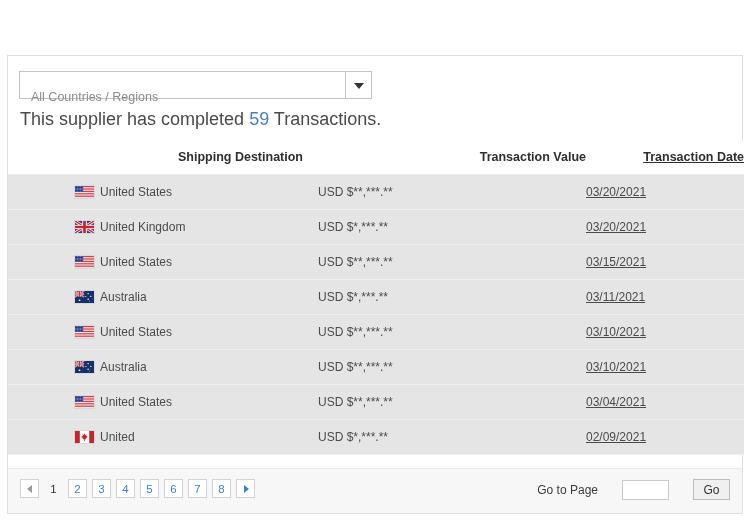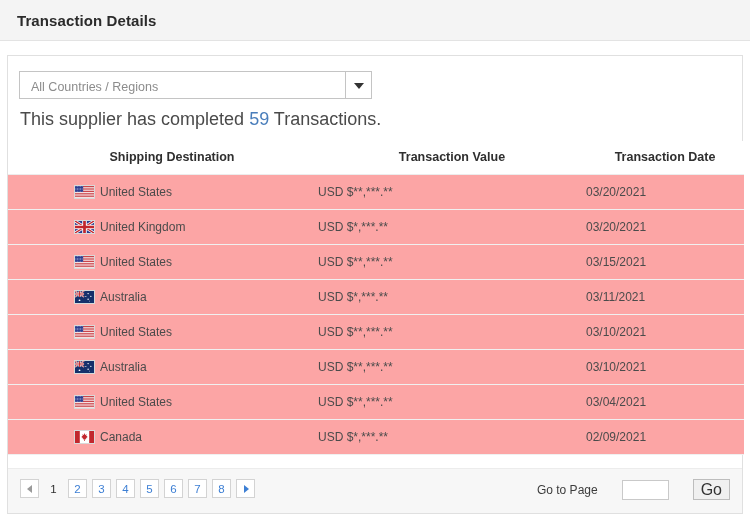--- a/index.html
+++ b/index.html
@@ -54,21 +54,21 @@
   .select-box {
     position: absolute;
     left: 11px; top: 15px;
     width: 353px; height: 28px;
     border: 1px solid #c4c4c4;
     background: #ffffff;
     cursor: pointer;
   }
   .select-label {
     position: absolute;
-    left: 11px; top: 8px;
+    left: 11px; top: 18px;
     font-size: 12.5px;
     color: #8c8c8c;
     white-space: nowrap;
   }
   .select-arrow-cell {
     position: absolute;
     right: 0; top: 0;
     width: 26px; height: 26px;
     border-left: 1px solid #c4c4c4;
     background: #ffffff;
@@ -95,40 +95,40 @@
     color: #4a7ebb;
   }
 
   
   table.txn {
     width: 100%;
     border-collapse: collapse;
     table-layout: fixed;
   }
   table.txn th {
-    text-align: center;
+    text-align: right;
     font-size: 12.5px;
     font-weight: bold;
     color: #2f2f2f;
     padding: 9px 0 10px 0;
     background: #ffffff;
     border-bottom: 1px solid #ececec;
   }
   table.txn td {
     font-size: 12px;
     color: #4b4b4b;
     padding: 0;
     height: 35px;
     vertical-align: middle;
     border-bottom: 1px solid #f0f0f0;
-    background: #fca5a5;
+    background: #e5e5e5;
   }
   .col-dest  { width: 295px; padding-left: 33px !important; }
   .col-value { width: 283px; padding-left: 15px !important; }
-  .col-date  { width: 158px; padding-left: 0 !important; }
+  .col-date  { width: 158px; padding-left: 0 !important; text-decoration: underline; }
 
   .dest-cell {
     display: flex;
     align-items: center;
     padding-left: 33px;
   }
   .dest-name { margin-left: 5px; }
 
   .flag {
     display: inline-block;
@@ -223,33 +223,30 @@
     color: #333333;
     padding: 0 3px;
   }
   .go-btn {
     height: 21px;
     min-width: 37px;
     padding: 0 7px;
     border: 1px solid #bdbdbd;
     background: #f0f0f0;
     font-family: "Liberation Sans", sans-serif;
-    font-size: 16px;
+    font-size: 12px;
     color: #333333;
     cursor: pointer;
   }
 </style>
 </head>
 <body>
 
 <div id="page">
 
-  <div class="title-bar">
-    <div class="title-text">Transaction Details</div>
-  </div>
 
   <div class="card">
 
     <div class="filter-zone">
 
       <div class="select-box">
         <span class="select-label">All Countries / Regions</span>
         <span class="select-arrow-cell"></span>
       </div>
 
@@ -516,21 +513,21 @@
             <td class="col-dest" style="padding: 0px;">
               <div class="dest-cell">
                 <span class="flag">
                   <svg viewBox="0 0 21 14" preserveAspectRatio="none">
                     <rect width="21" height="14" fill="#ffffff"></rect>
                     <rect width="5.3" height="14" fill="#c1272d"></rect>
                     <rect x="15.7" width="5.3" height="14" fill="#c1272d"></rect>
                     <path d="M10.5,2.4 L11.3,4.6 L13,3.9 L12.3,5.9 L14,5.8 L12.6,7.2 L14.1,8.1 L11.9,8.4 L12.3,10 L10.9,9.2 L10.9,11.6 L10.1,11.6 L10.1,9.2 L8.7,10 L9.1,8.4 L6.9,8.1 L8.4,7.2 L7,5.8 L8.7,5.9 L8,3.9 L9.7,4.6 Z" fill="#c1272d"></path>
                   </svg>
                 </span>
-                <span class="dest-name">Canada</span>
+                <span class="dest-name">United</span>
               </div>
             </td>
             <td class="col-value">USD $*,***.**</td>
             <td class="col-date">02/09/2021</td>
           </tr>
         </tbody>
     </table>
 
     <div class="pager-bar">
 

